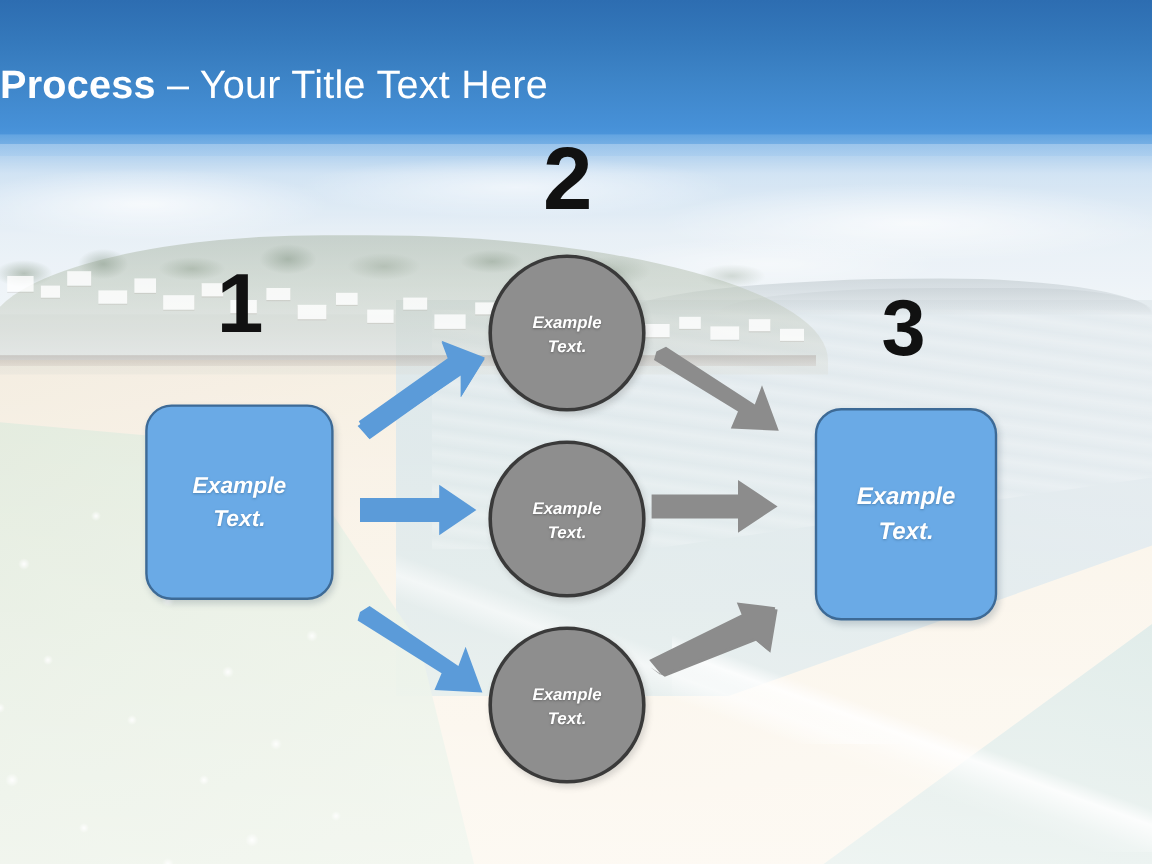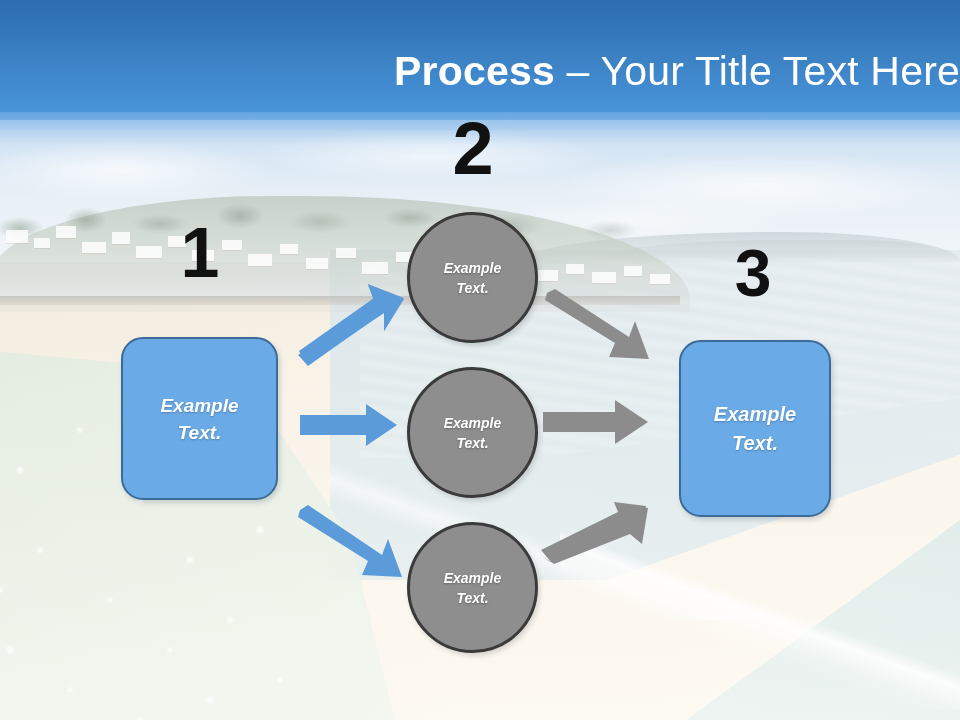--- a/index.html
+++ b/index.html
@@ -197,23 +197,23 @@
   .bg-wash {
     position: absolute;
     left: 0; top: 120px; width: 960px; height: 600px;
     background: linear-gradient(to bottom, rgba(255,255,255,0.28), rgba(255,255,255,0.62));
   }
 
   
   .title {
     position: absolute;
     left: 0; top: 50px; width: 960px;
-    text-align: right;
+    text-align: left;
     color: #ffffff;
-    font-size: 41px;
+    font-size: 33px;
     line-height: 42px;
     letter-spacing: 0.2px;
     white-space: nowrap;
   }
   .title .strong { font-weight: bold; }
   .title .rest { font-weight: normal; }
 
   
   .step-num {
     position: absolute;

